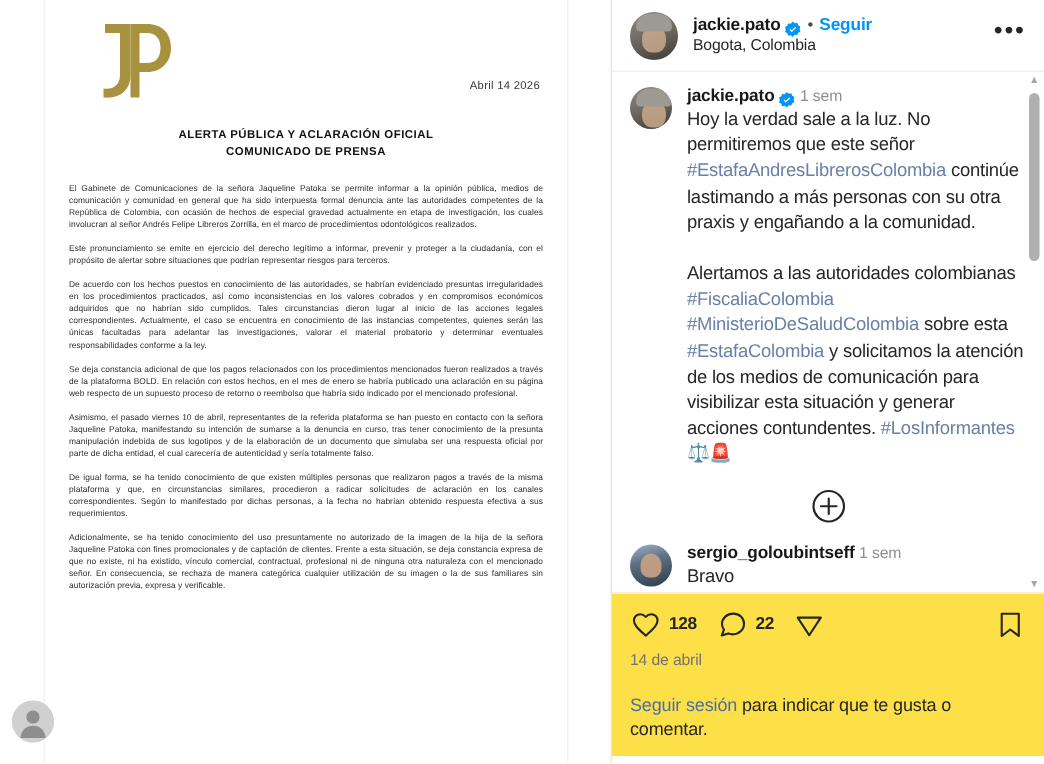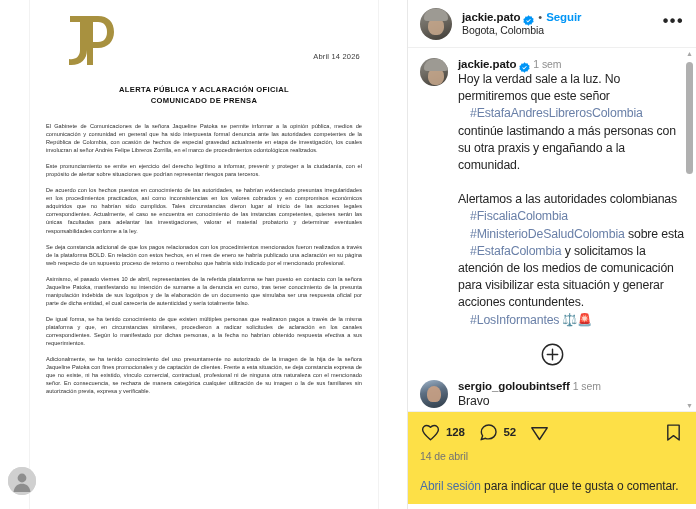--- a/index.html
+++ b/index.html
@@ -246,21 +246,21 @@
   }
   .cm-text {
     font-size: 12.3px;
     line-height: 17.2px;
     color: #262626;
     letter-spacing: -0.15px;
     word-wrap: break-word;
   }
   .cm-text p { margin: 0 0 17px 0; }
   .cm-text p:last-child { margin-bottom: 0; }
-  .tag { color: #6a80a8; margin-left: 12px; }
+  .tag { color: #6a80a8; }
 
   .av-p2 {
     background: linear-gradient(165deg,#9fb4c9 0%,#5d6f83 40%,#2e3b47 100%);
     position: relative;
   }
   .av-p2::after {
     content: "";
     position: absolute;
     left: 7px;
     top: 6px;
@@ -488,21 +488,21 @@
           </span>
           <span class="act-count">128</span>
         </span>
 
         <span class="act">
           <span>
             <svg viewBox="0 0 24 24" width="21" height="21">
               <path d="M20.6 11.4c0 4.4-3.9 7.9-8.6 7.9-1.2 0-2.4-.2-3.4-.7l-5 1.6 1.7-4.4c-.9-1.2-1.5-2.7-1.5-4.4 0-4.4 3.9-7.9 8.6-7.9s8.2 3.5 8.2 7.9z" fill="none" stroke="#262626" stroke-width="1.6" stroke-linejoin="round"></path>
             </svg>
           </span>
-          <span class="act-count">52</span>
+          <span class="act-count">22</span>
         </span>
 
         <span class="act">
           <span>
             <svg viewBox="0 0 24 24" width="21" height="21">
               <path d="M3.2 6.6h17.6L12 20z" fill="none" stroke="#262626" stroke-width="1.6" stroke-linejoin="round"></path>
             </svg>
           </span>
         </span>
 
@@ -513,17 +513,17 @@
             <svg viewBox="0 0 24 24" width="21" height="21">
               <path d="M5.5 3.6h13v17l-6.5-5-6.5 5z" fill="none" stroke="#262626" stroke-width="1.6" stroke-linejoin="round"></path>
             </svg>
           </span>
         </span>
       </div>
 
       <div class="post-date">14 de abril</div>
 
       <div class="login-row">
-        <span class="login-link">Abril sesión</span><span> para indicar que te gusta o comentar.</span>
+        <span class="login-link">Seguir sesión</span><span> para indicar que te gusta o comentar.</span>
       </div>
     </div>
   </div>
 </div>
 
 </body></html>

